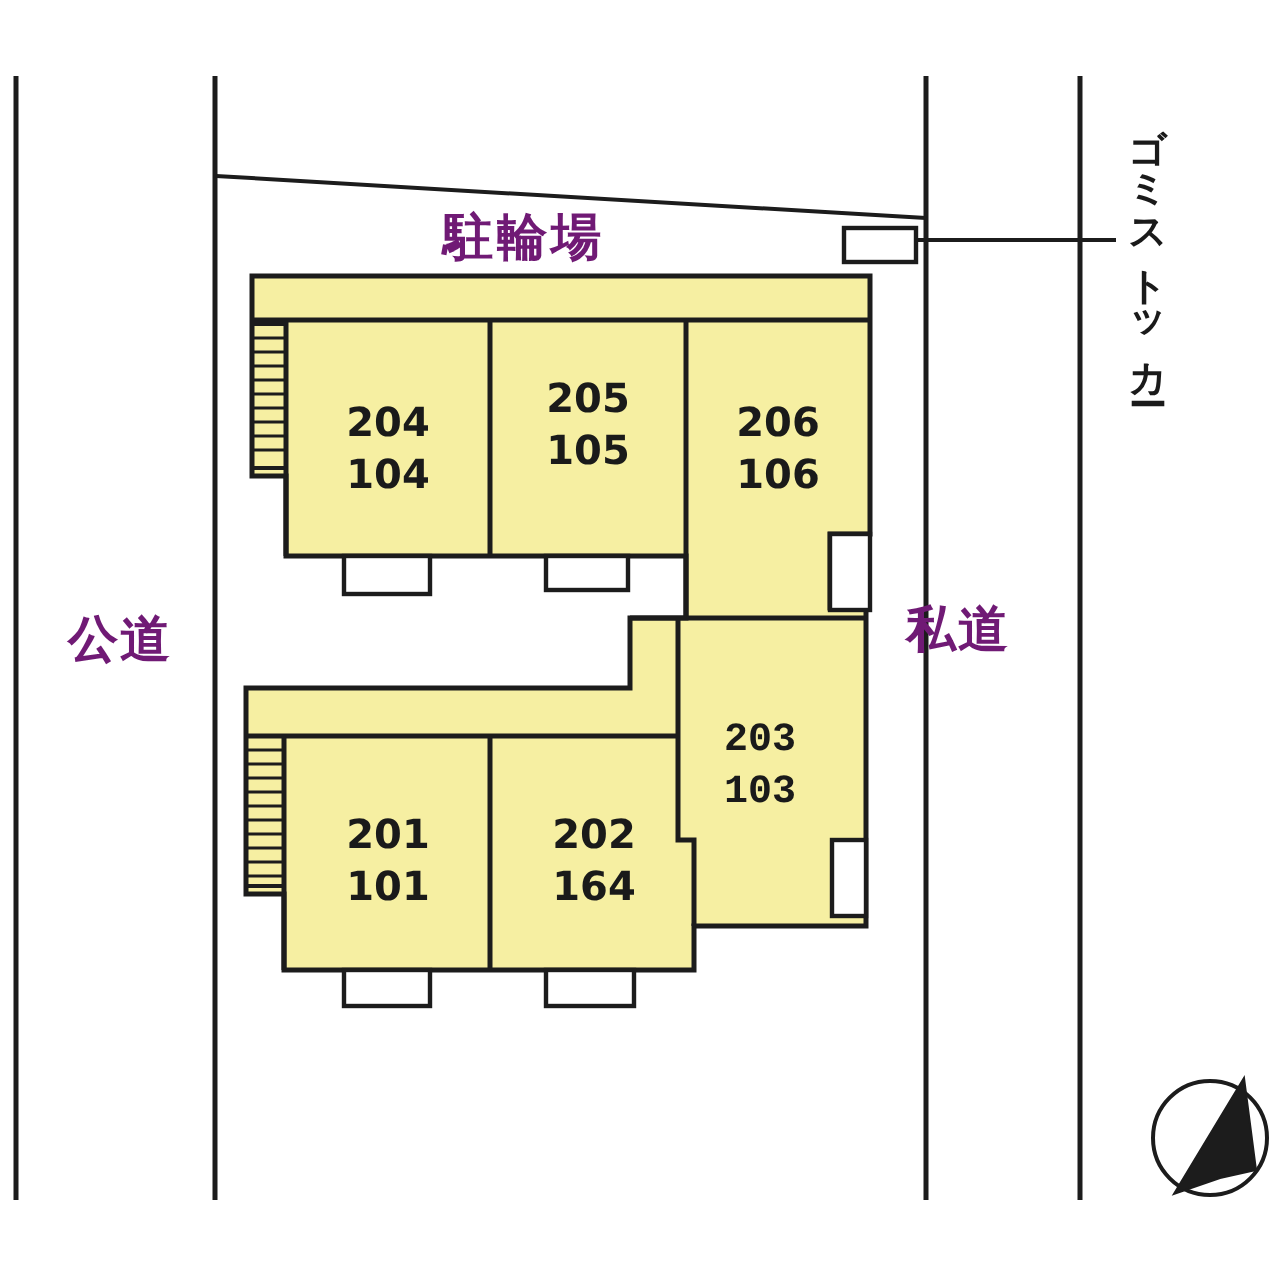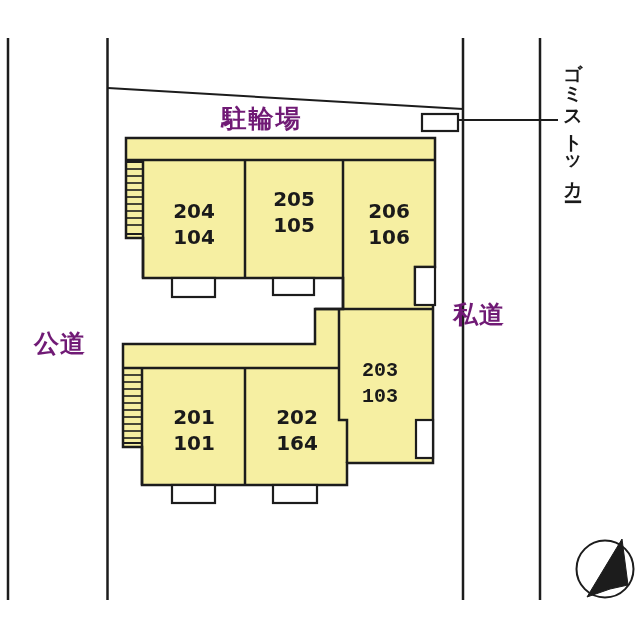--- a/index.html
+++ b/index.html
@@ -106,21 +106,21 @@
   <rect x="422" y="114" width="36" height="17" fill="#FFFFFF" stroke="#1C1C1C" stroke-width="2.2"></rect>
 
   <g>
     <circle cx="605" cy="569" r="28.5" fill="none" stroke="#1C1C1C" stroke-width="2"></circle>
     <polygon points="622,539 628,585 610,589 587,597" fill="#1C1C1C" stroke="#1C1C1C" stroke-width="1"></polygon>
   </g>
 </svg>
 
 <div class="lbl area-label" style="left:262px;top:119px;">駐輪場</div>
 
-<div class="lbl road-label" style="left:60px;top:344px;">公道</div>
+<div class="lbl road-label" style="left:60px;top:320px;">公道</div>
 
 <div class="lbl road-label" style="left:479px;top:315px;">私道</div>
 
 <div class="vertical-label" style="left:561px;top:50px;height:160px;">ゴミストッカー</div>
 
 <div class="unit-label" style="left:194px;top:224px;">
   <div>204</div>
   <div>104</div>
 </div>
 

